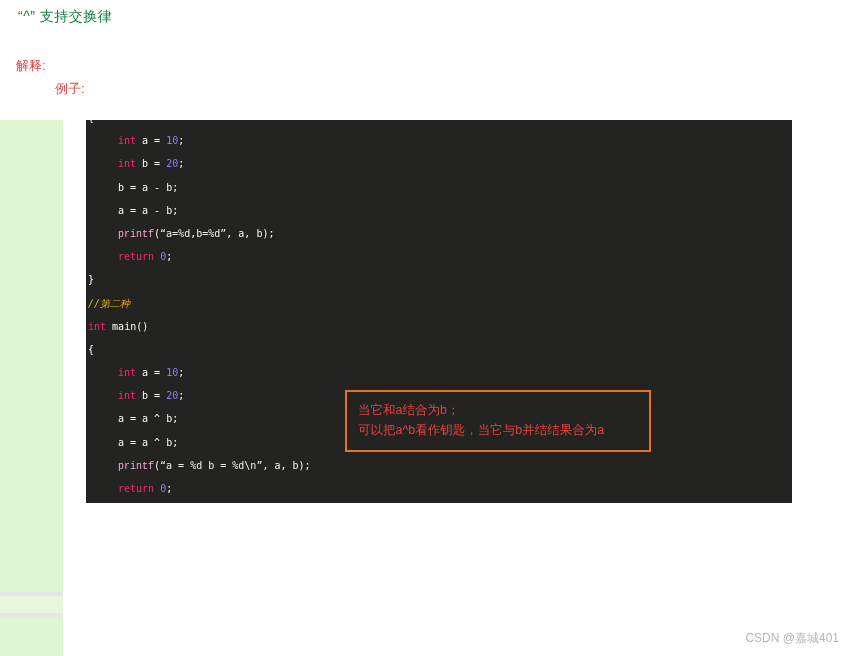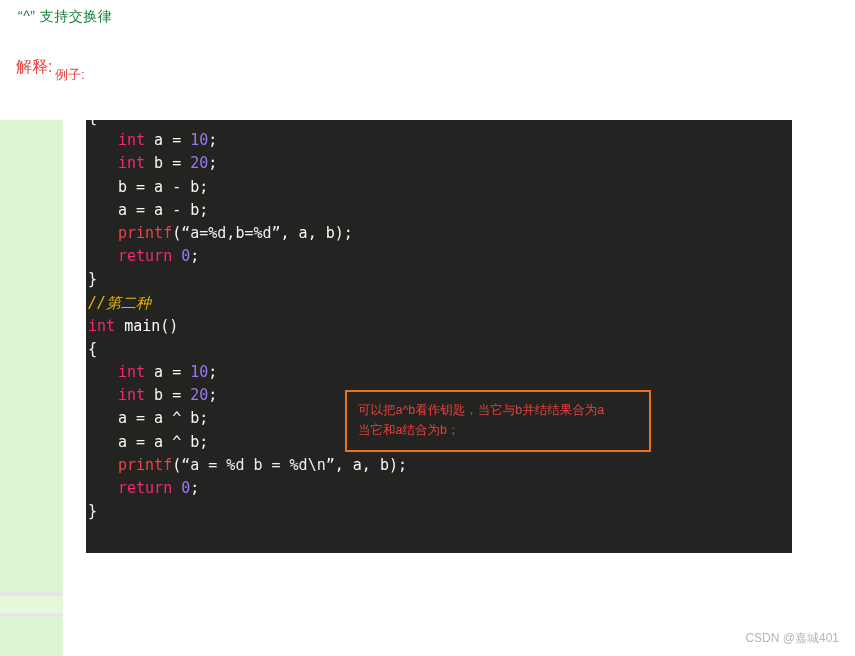--- a/index.html
+++ b/index.html
@@ -22,28 +22,28 @@
     top: 8px;
     font-size: 14px;
     color: #15803d;
     white-space: nowrap;
     letter-spacing: 0.5px;
   }
   .label-explain {
     position: absolute;
     left: 16px;
     top: 57px;
-    font-size: 16px;
+    font-size: 13px;
     color: #e8413c;
     white-space: nowrap;
   }
   .label-example {
     position: absolute;
     left: 55px;
-    top: 66px;
+    top: 80px;
     font-size: 13px;
     color: #e8413c;
     white-space: nowrap;
   }
 
   
   .green-column {
     position: absolute;
     left: 0;
     top: 120px;
@@ -68,45 +68,45 @@
     height: 17px;
     background: #e7f7dc;
   }
 
   
   .code-block {
     position: absolute;
     left: 86px;
     top: 120px;
     width: 706px;
-    height: 433px;
+    height: 383px;
     background: #232322;
     overflow: hidden;
     font-family: "DejaVu Sans Mono", "Liberation Mono", monospace;
-    font-size: 15px;
+    font-size: 10px;
     line-height: 23.2px;
     color: #f2f2f2;
     padding-top: 0px;
     box-sizing: border-box;
   }
   .code-inner {
     position: relative;
     margin-top: -14px;
     padding-left: 2px;
   }
   .ln {
     white-space: pre;
     height: 23.2px;
     padding-left: 0px;
   }
   .ind { padding-left: 30px; }
 
   .t-kw      { color: #f92672; }
   .t-num     { color: #9a79f0; }
-  .t-fn      { color: #ef4444; }
+  .t-fn      { color: #f9a8d4; font-family: Liberation Mono, monospace; }
   .t-fn2     { color: #ffffff; }
   .t-str     { color: #eeeeee; }
   .t-plain   { color: #f8f8f2; }
   .t-comment { color: #eab308; font-style: italic; }
   .t-pre     { color: #9b9b93; }
   .t-punct   { color: #f8f8f2; }
 
   
   .callout {
     position: absolute;
@@ -169,17 +169,17 @@
       <div class="ln ind"><span class="t-kw">int</span><span class="t-plain"> b = </span><span class="t-num">20</span><span class="t-punct">;</span></div>
       <div class="ln ind"><span class="t-plain">a = a ^ b;</span></div>
       <div class="ln ind"><span class="t-plain">a = a ^ b;</span></div>
       <div class="ln ind"><span class="t-fn">printf</span><span class="t-punct">(</span><span class="t-str">“a = %d b = %d\n”</span><span class="t-punct">, a, b);</span></div>
       <div class="ln ind"><span class="t-kw">return</span><span class="t-plain"> </span><span class="t-num">0</span><span class="t-punct">;</span></div>
       <div class="ln"><span class="t-plain">}</span></div>
     </div>
 </div>
 
 <div class="callout">
+  <div class="callout-line">当它和a结合为b；</div>
   <div class="callout-line">可以把a^b看作钥匙，当它与b并结结果合为a</div>
-  <div class="callout-line">当它和a结合为b；</div>
 </div>
 
 <div class="watermark">CSDN @嘉城401</div>
 
 </body></html>

